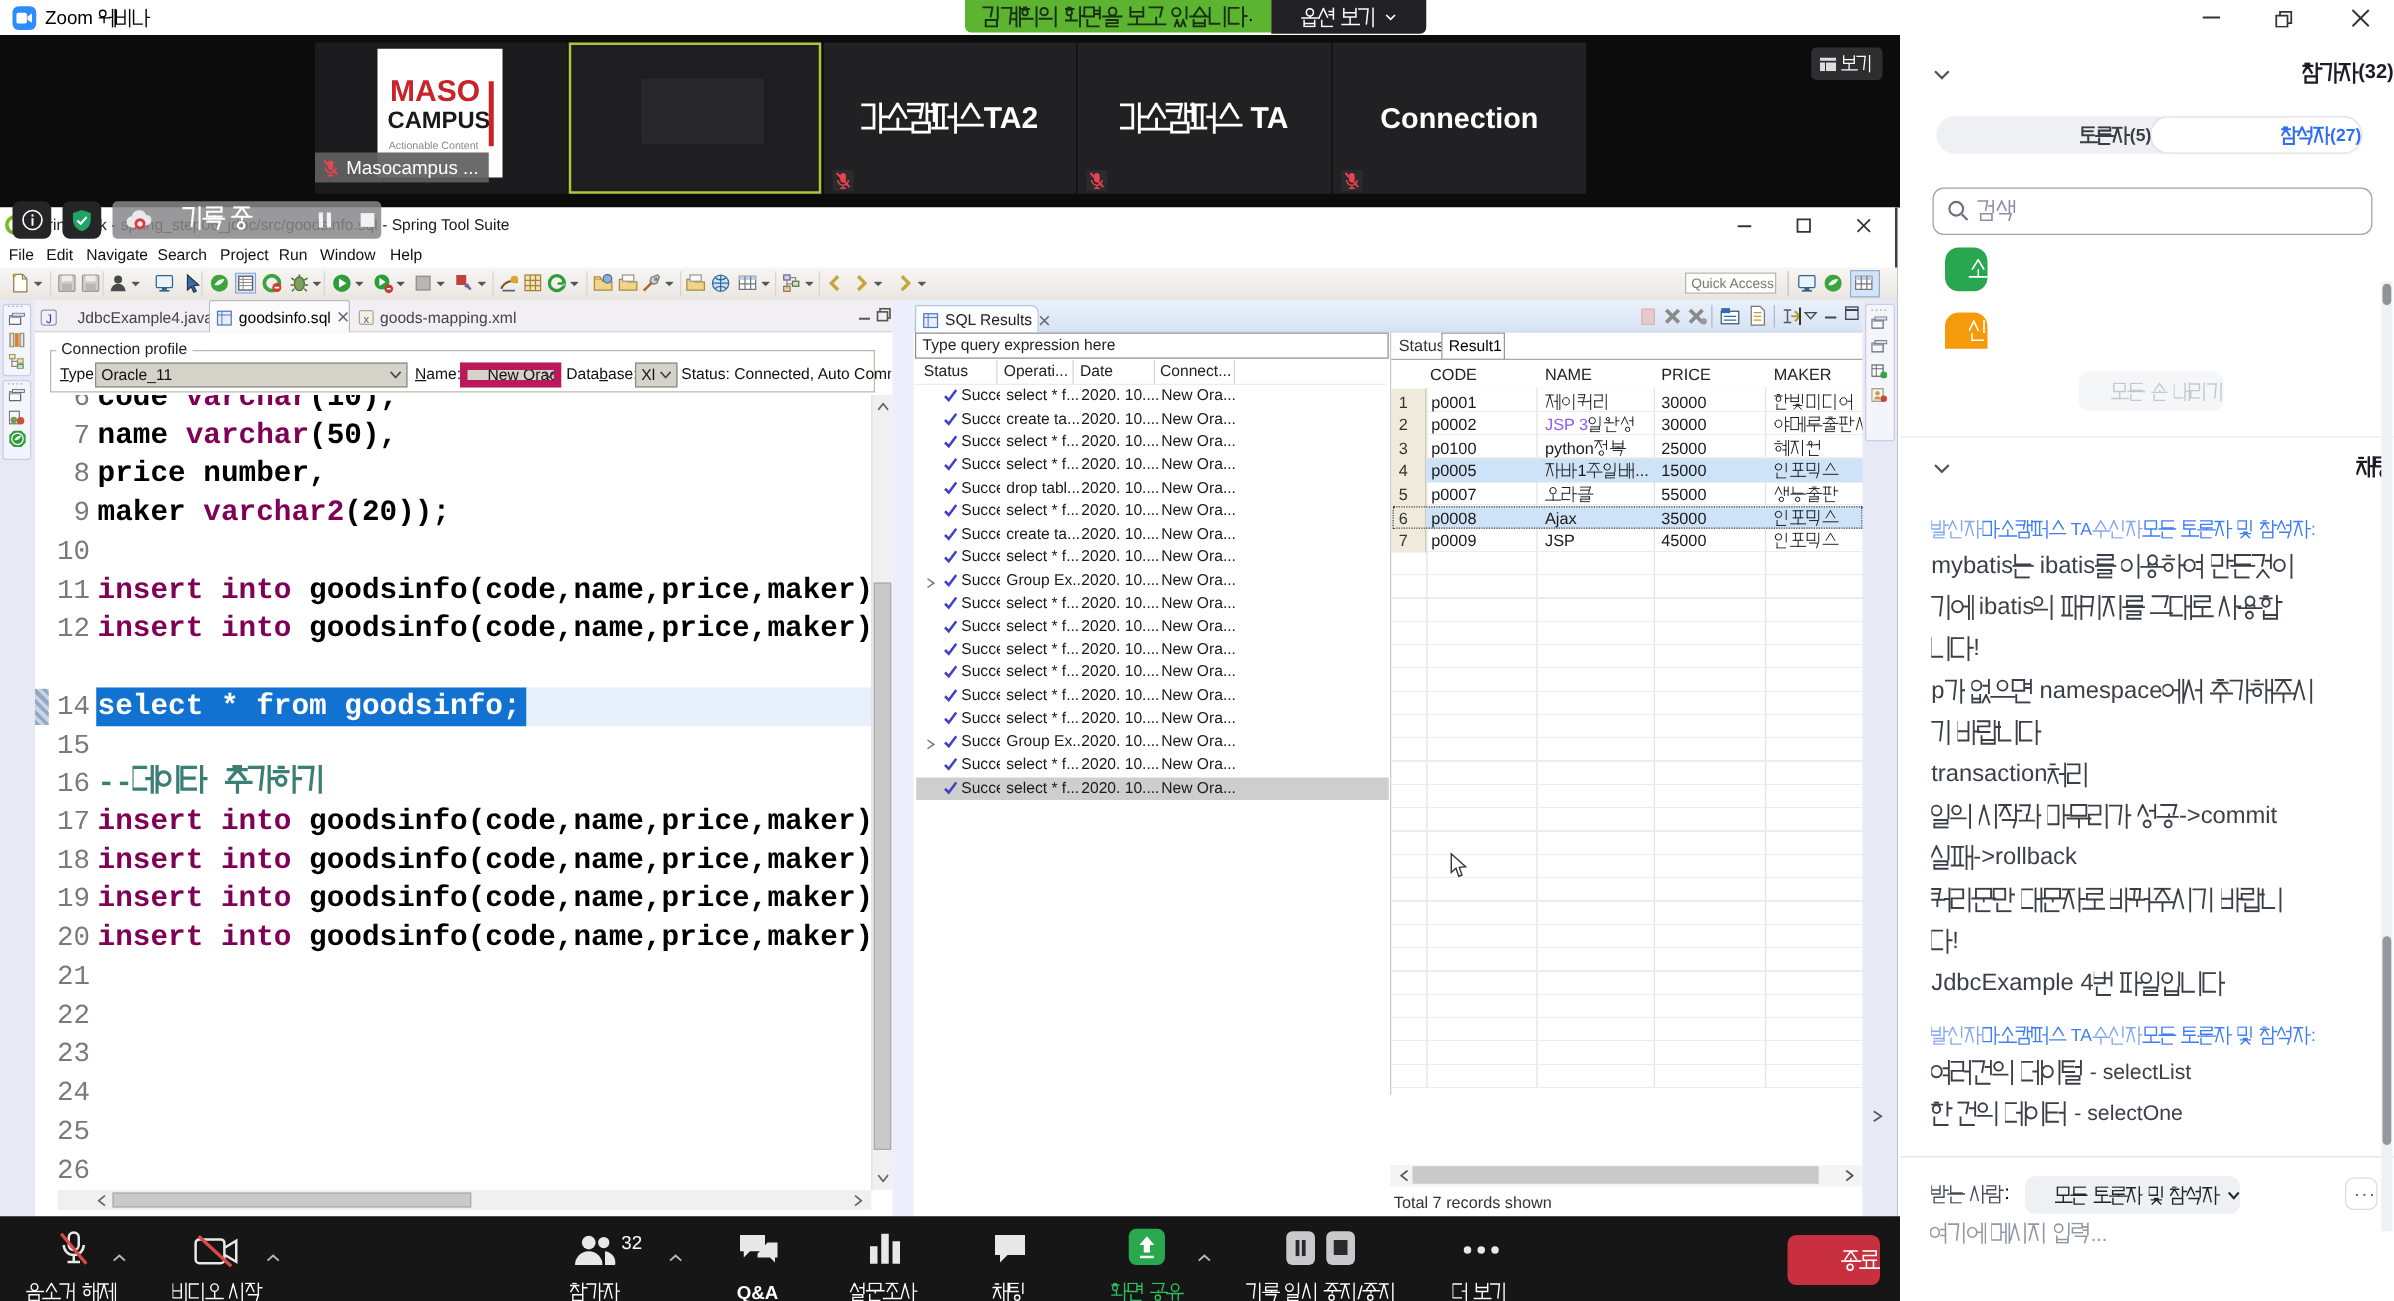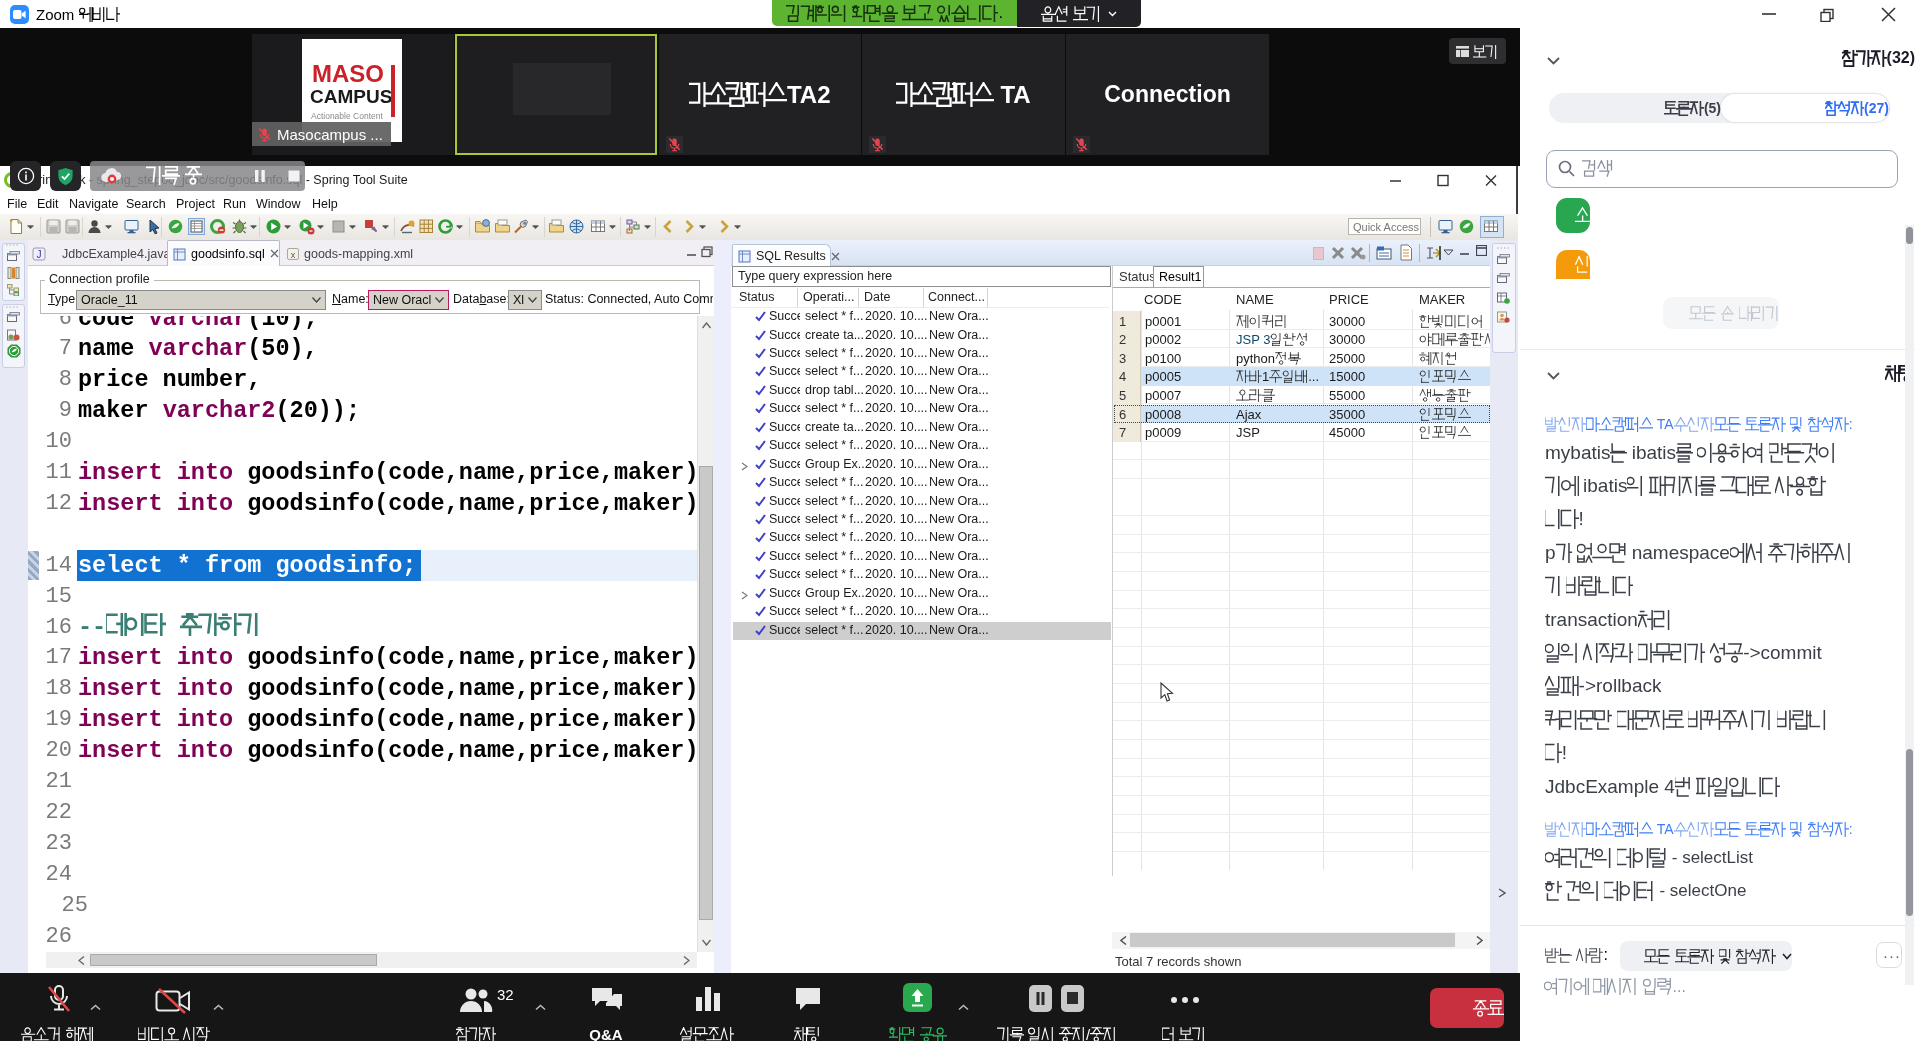--- a/index.html
+++ b/index.html
@@ -449,21 +449,21 @@
     </div>
     <div style="position:absolute;left:28px;top:100px;width:686px;height:50px;background:#fff;">
       <div class="ab" style="left:12px;top:14px;width:660px;height:34px;border:1px solid #bcb9b0"></div>
       <div class="ab" style="left:17px;top:6px;background:#fff;padding:0 4px;font-size:12.5px;color:#222">Connection profile</div>
       <div class="ab" style="left:20px;top:26px;font-size:12.5px;color:#111"><u>T</u>ype:</div>
       <div class="ab vc" style="left:48px;top:24px;width:250px;height:20px;background:#d5d2c9;border:1px solid #8a8a88;font-size:12.5px;color:#111;padding-left:4px;overflow:hidden;white-space:nowrap">Oracle_11</div>
       <svg class="ab" style="left:284px;top:31px" width="9" height="6" viewBox="0 0 9 6">
         <path d="M0.5 0.5 L4.5 5 L8.5 0.5" fill="none" stroke="#444" stroke-width="1.3"></path>
       </svg>
       <div class="ab" style="left:304px;top:26px;font-size:12.5px;color:#111"><u>N</u>ame:</div>
-      <div class="ab vc" style="left:340px;top:24px;width:81px;height:20px;background:#d5d2c9;border:1px solid #be185d;font-size:12.5px;color:#111;padding-left:4px;overflow:hidden;white-space:nowrap">New Oracl</div>
+      <div class="ab vc" style="left:340px;top:24px;width:81px;height:20px;background:#d5d2c9;border:6px solid #be185d;font-size:12.5px;color:#111;padding-left:16px;overflow:hidden;white-space:nowrap">New Oracl</div>
       <svg class="ab" style="left:407px;top:31px" width="9" height="6" viewBox="0 0 9 6">
         <path d="M0.5 0.5 L4.5 5 L8.5 0.5" fill="none" stroke="#444" stroke-width="1.3"></path>
       </svg>
       <div class="ab" style="left:425px;top:26px;font-size:12.5px;color:#111">Data<u>b</u>ase:</div>
       <div class="ab vc" style="left:480px;top:24px;width:34px;height:20px;background:#d5d2c9;border:1px solid #8a8a88;font-size:12.5px;color:#111;padding-left:4px;overflow:hidden;white-space:nowrap">Xl</div>
       <svg class="ab" style="left:500px;top:31px" width="9" height="6" viewBox="0 0 9 6">
         <path d="M0.5 0.5 L4.5 5 L8.5 0.5" fill="none" stroke="#444" stroke-width="1.3"></path>
       </svg>
       <div class="ab" style="left:517px;top:26px;font-size:12.5px;color:#111;width:168px;overflow:hidden;white-space:nowrap">Status: Connected, Auto Comm</div>
     </div>
@@ -533,21 +533,21 @@
       </div>
       <div class="ab" style="left:0;top:480.9px;width:669px;height:31px">
         <div class="ab" style="left:0;top:0;width:44px;height:31px;text-align:right;font-family:'Liberation Mono',monospace;font-size:22px;color:#7a7a7a;line-height:31px">22</div>
       </div>
       <div class="ab" style="left:0;top:511.8px;width:669px;height:31px">
         <div class="ab" style="left:0;top:0;width:44px;height:31px;text-align:right;font-family:'Liberation Mono',monospace;font-size:22px;color:#7a7a7a;line-height:31px">23</div>
       </div>
       <div class="ab" style="left:0;top:542.7px;width:669px;height:31px">
         <div class="ab" style="left:0;top:0;width:44px;height:31px;text-align:right;font-family:'Liberation Mono',monospace;font-size:22px;color:#7a7a7a;line-height:31px">24</div>
       </div>
-      <div class="ab" style="left:16px;top:573.6px;width:762px;height:31px">
+      <div class="ab" style="left:0;top:573.6px;width:762px;height:31px">
         <div class="ab" style="left:0;top:0;width:44px;height:31px;text-align:right;font-family:'Liberation Mono',monospace;font-size:22px;color:#7a7a7a;line-height:31px">25</div>
       </div>
       <div class="ab" style="left:0;top:604.5px;width:669px;height:31px">
         <div class="ab" style="left:0;top:0;width:44px;height:31px;text-align:right;font-family:'Liberation Mono',monospace;font-size:22px;color:#7a7a7a;line-height:31px">26</div>
       </div>
       <div class="ab" style="left:0;top:234.8px;width:11px;height:29px;background:repeating-linear-gradient(45deg,#93a9c7 0 3px,#c8d4e4 3px 6px)"></div>
     </div>
     <div style="position:absolute;left:697px;top:150px;width:17px;height:636px;background:#f0f0f0;border-left:1px solid #e0e0e0;">
       <svg class="ab" style="left:4px;top:6px" width="9" height="7" viewBox="0 0 9 7">
         <path d="M0.5 6 L4.5 1 L8.5 6" fill="none" stroke="#666" stroke-width="1.4"></path>
@@ -813,21 +813,21 @@
         <div class="ab" style="left:32px;top:47.5px;font-size:13px;color:#1a1a1a">p0001</div>
         <div class="ab" style="left:123px;top:47.5px;font-size:13px;color:#1a1a1a;white-space:nowrap"><svg style="width:52.0px;height:13px;vertical-align:-0.16em;" viewBox="0 0 400 100">
             <path d="M5.8 7.7L51.8 7.7M29.8 9.2L9.5 82.1M29.8 9.2L49.1 82.1M74.8 3.0L74.8 97.0M56.3 46.2L74.8 46.2M91.1 3.0L91.1 97.0M107.7 46.4A21.2 21.2 0 1 0 150.0 46.4A21.2 21.2 0 1 0 107.7 46.4M176.8 3.0L176.8 97.0M205.8 5.8L244.5 5.8M244.5 5.8L237.5 43.4M205.8 24.6L240.6 24.6M204.0 48.9L261.0 48.9M232.5 48.9L232.5 73.8M280.9 3.0L280.9 97.0M262.7 46.2L280.9 46.2M305.8 7.7L351.8 7.7M351.8 7.7L351.8 43.4M351.8 43.4L305.8 43.4M305.8 43.4L305.8 82.1M305.8 82.1L351.8 82.1M376.8 3.0L376.8 97.0" fill="none" stroke="#1a1a1a" stroke-width="6" stroke-linecap="square"></path>
           </svg></div>
         <div class="ab" style="left:216px;top:47.5px;font-size:13px;color:#1a1a1a">30000</div>
         <div class="ab" style="left:306px;top:47.5px;font-size:13px;color:#1a1a1a;white-space:nowrap"><svg style="width:65.0px;height:13px;vertical-align:-0.16em;" viewBox="0 0 500 100">
             <path d="M21.9 4.9L35.7 4.9M5.8 13.5L51.8 13.5M14.2 31.6A14.7 14.7 0 1 0 43.5 31.6A14.7 14.7 0 1 0 14.2 31.6M72.9 3.0L72.9 57.5M72.9 28.1L94.2 28.1M20.2 65.0L20.2 95.1M20.2 95.1L73.2 95.1M105.8 4.9L105.8 48.0M151.8 4.9L151.8 48.0M105.8 26.4L151.8 26.4M105.8 48.0L151.8 48.0M176.8 3.0L176.8 57.5M137.1 65.0L156.2 65.0M120.2 72.6L173.2 72.6M147.7 73.2L124.4 95.1M147.7 73.2L170.0 95.1M205.8 7.7L251.8 7.7M251.8 7.7L251.8 82.1M251.8 82.1L205.8 82.1M205.8 82.1L205.8 7.7M276.8 3.0L276.8 97.0M351.8 7.7L305.8 7.7M305.8 7.7L305.8 82.1M305.8 82.1L351.8 82.1M376.8 3.0L376.8 97.0M407.7 46.4A21.2 21.2 0 1 0 450.0 46.4A21.2 21.2 0 1 0 407.7 46.4M478.7 3.0L478.7 97.0M457.5 46.2L478.7 46.2" fill="none" stroke="#1a1a1a" stroke-width="6" stroke-linecap="square"></path>
           </svg></div>
         <div class="ab" style="left:0;top:66.2px;width:22px;font-size:13px;color:#333;text-align:left;padding-left:6px">2</div>
         <div class="ab" style="left:32px;top:66.2px;font-size:13px;color:#1a1a1a">p0002</div>
-        <div class="ab" style="left:123px;top:66.2px;font-size:13px;color:#0c4a6e;white-space:nowrap"><span>JSP </span><span>3</span><svg style="width:39.0px;height:13px;vertical-align:-0.16em;" viewBox="0 0 300 100">
+        <div class="ab" style="left:123px;top:66.2px;font-size:13px;color:#8b5cf6;white-space:nowrap"><span>JSP </span><span>3</span><svg style="width:39.0px;height:13px;vertical-align:-0.16em;" viewBox="0 0 300 100">
             <path d="M9.0 27.3A19.8 19.8 0 1 0 48.7 27.3A19.8 19.8 0 1 0 9.0 27.3M76.8 3.0L76.8 57.5M20.2 65.0L73.2 65.0M73.2 65.0L73.2 79.5M73.2 79.5L20.2 79.5M20.2 79.5L20.2 95.1M20.2 95.1L73.2 95.1M115.1 17.2A10.0 10.0 0 1 0 135.2 17.2A10.0 10.0 0 1 0 115.1 17.2M104.0 40.4L161.0 40.4M132.5 27.4L132.5 40.4M175.9 3.0L175.9 57.5M175.9 28.1L194.2 28.1M120.2 65.0L120.2 95.1M120.2 95.1L173.2 95.1M228.8 4.9L208.6 48.0M228.8 4.9L249.1 48.0M278.7 3.0L278.7 57.5M257.5 28.1L278.7 28.1M232.9 80.7A13.8 13.8 0 1 0 260.5 80.7A13.8 13.8 0 1 0 232.9 80.7" fill="none" stroke="#1a1a1a" stroke-width="6" stroke-linecap="square"></path>
           </svg></div>
         <div class="ab" style="left:216px;top:66.2px;font-size:13px;color:#1a1a1a">30000</div>
         <div class="ab" style="left:306px;top:66.2px;font-size:13px;color:#1a1a1a;white-space:nowrap"><svg style="width:78.0px;height:13px;vertical-align:-0.16em;" viewBox="0 0 600 100">
             <path d="M7.7 46.4A21.2 21.2 0 1 0 50.0 46.4A21.2 21.2 0 1 0 7.7 46.4M72.9 3.0L72.9 97.0M72.9 33.1L94.2 33.1M72.9 61.3L94.2 61.3M105.8 7.7L151.8 7.7M151.8 7.7L151.8 82.1M151.8 82.1L105.8 82.1M105.8 82.1L105.8 7.7M174.8 3.0L174.8 97.0M156.3 46.2L174.8 46.2M191.1 3.0L191.1 97.0M218.7 4.9L279.4 4.9M279.4 4.9L279.4 25.6M279.4 25.6L218.7 25.6M218.7 25.6L218.7 48.1M218.7 48.1L279.4 48.1M204.0 59.0L296.0 59.0M250.0 59.0L250.0 94.2M338.2 4.9L360.0 4.9M318.7 14.4L379.4 14.4M350.3 15.2L323.6 43.0M350.3 15.2L375.8 43.0M304.0 44.1L396.0 44.1M350.0 44.1L350.0 55.4M320.2 65.0L373.2 65.0M373.2 65.0L373.2 79.5M373.2 79.5L320.2 79.5M320.2 79.5L320.2 95.1M320.2 95.1L373.2 95.1M405.8 4.9L451.8 4.9M405.8 48.0L451.8 48.0M417.8 4.9L417.8 48.0M439.9 4.9L439.9 48.0M472.9 3.0L472.9 57.5M472.9 28.1L494.2 28.1M420.2 65.0L420.2 95.1M420.2 95.1L473.2 95.1M528.8 7.7L508.6 82.1M528.8 7.7L549.1 82.1M572.9 3.0L572.9 97.0M572.9 46.2L594.2 46.2" fill="none" stroke="#1a1a1a" stroke-width="6" stroke-linecap="square"></path>
           </svg></div>
         <div class="ab" style="left:0;top:84.8px;width:22px;font-size:13px;color:#333;text-align:left;padding-left:6px">3</div>
         <div class="ab" style="left:32px;top:84.8px;font-size:13px;color:#1a1a1a">p0100</div>
         <div class="ab" style="left:123px;top:84.8px;font-size:13px;color:#1a1a1a;white-space:nowrap"><span>python</span><svg style="width:26.0px;height:13px;vertical-align:-0.16em;" viewBox="0 0 200 100">
             <path d="M5.8 4.9L51.8 4.9M29.8 5.7L9.5 48.0M29.8 5.7L49.1 48.0M78.7 3.0L78.7 57.5M57.5 28.1L78.7 28.1M32.9 80.7A13.8 13.8 0 1 0 60.5 80.7A13.8 13.8 0 1 0 32.9 80.7M118.7 4.9L118.7 43.0M179.4 4.9L179.4 43.0M118.7 24.0L179.4 24.0M118.7 43.0L179.4 43.0M104.0 52.5L196.0 52.5M150.0 42.3L150.0 52.5M120.2 65.0L173.2 65.0M173.2 65.0L163.6 95.1" fill="none" stroke="#1a1a1a" stroke-width="6" stroke-linecap="square"></path>

